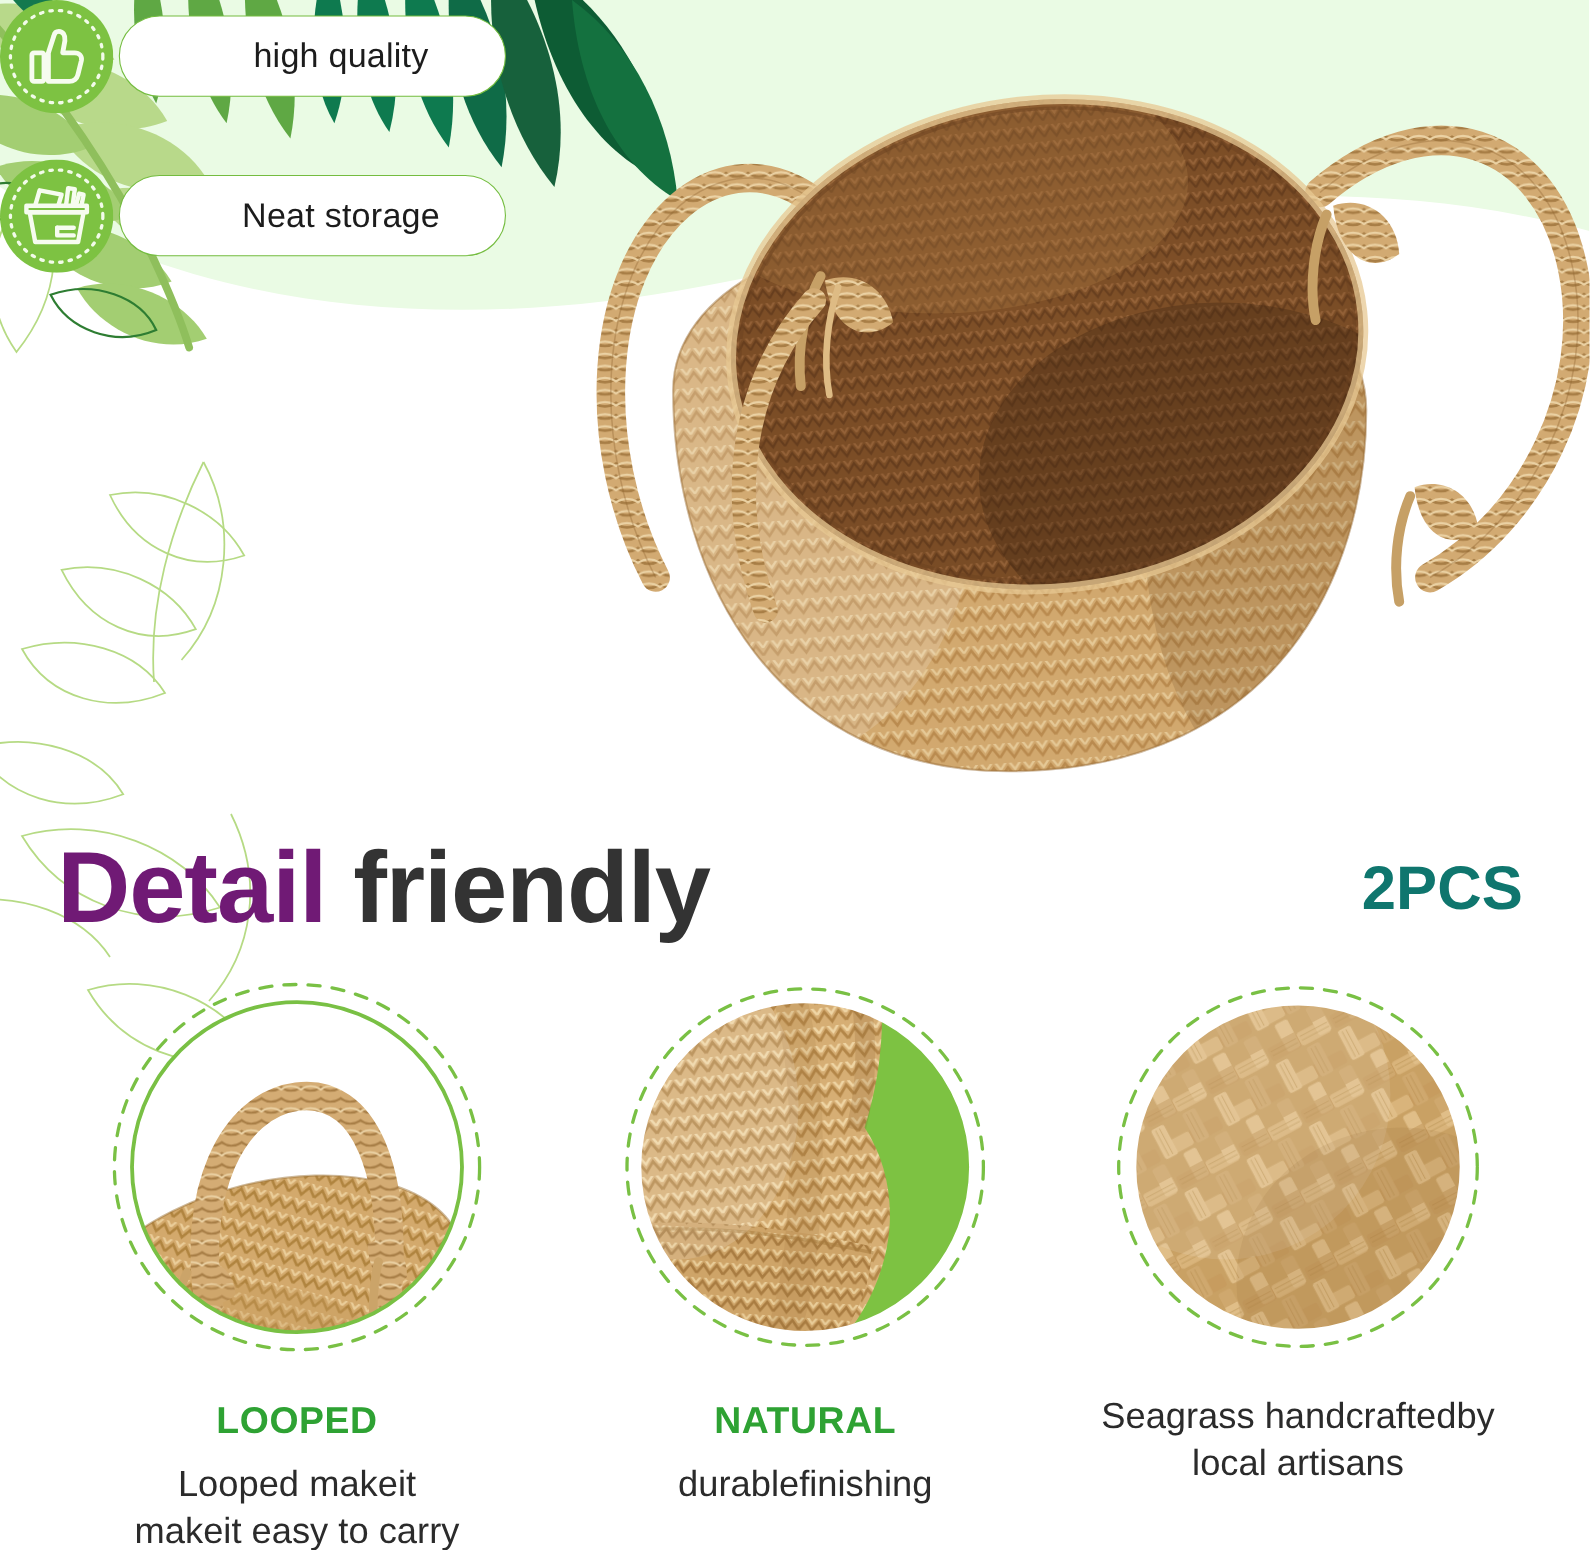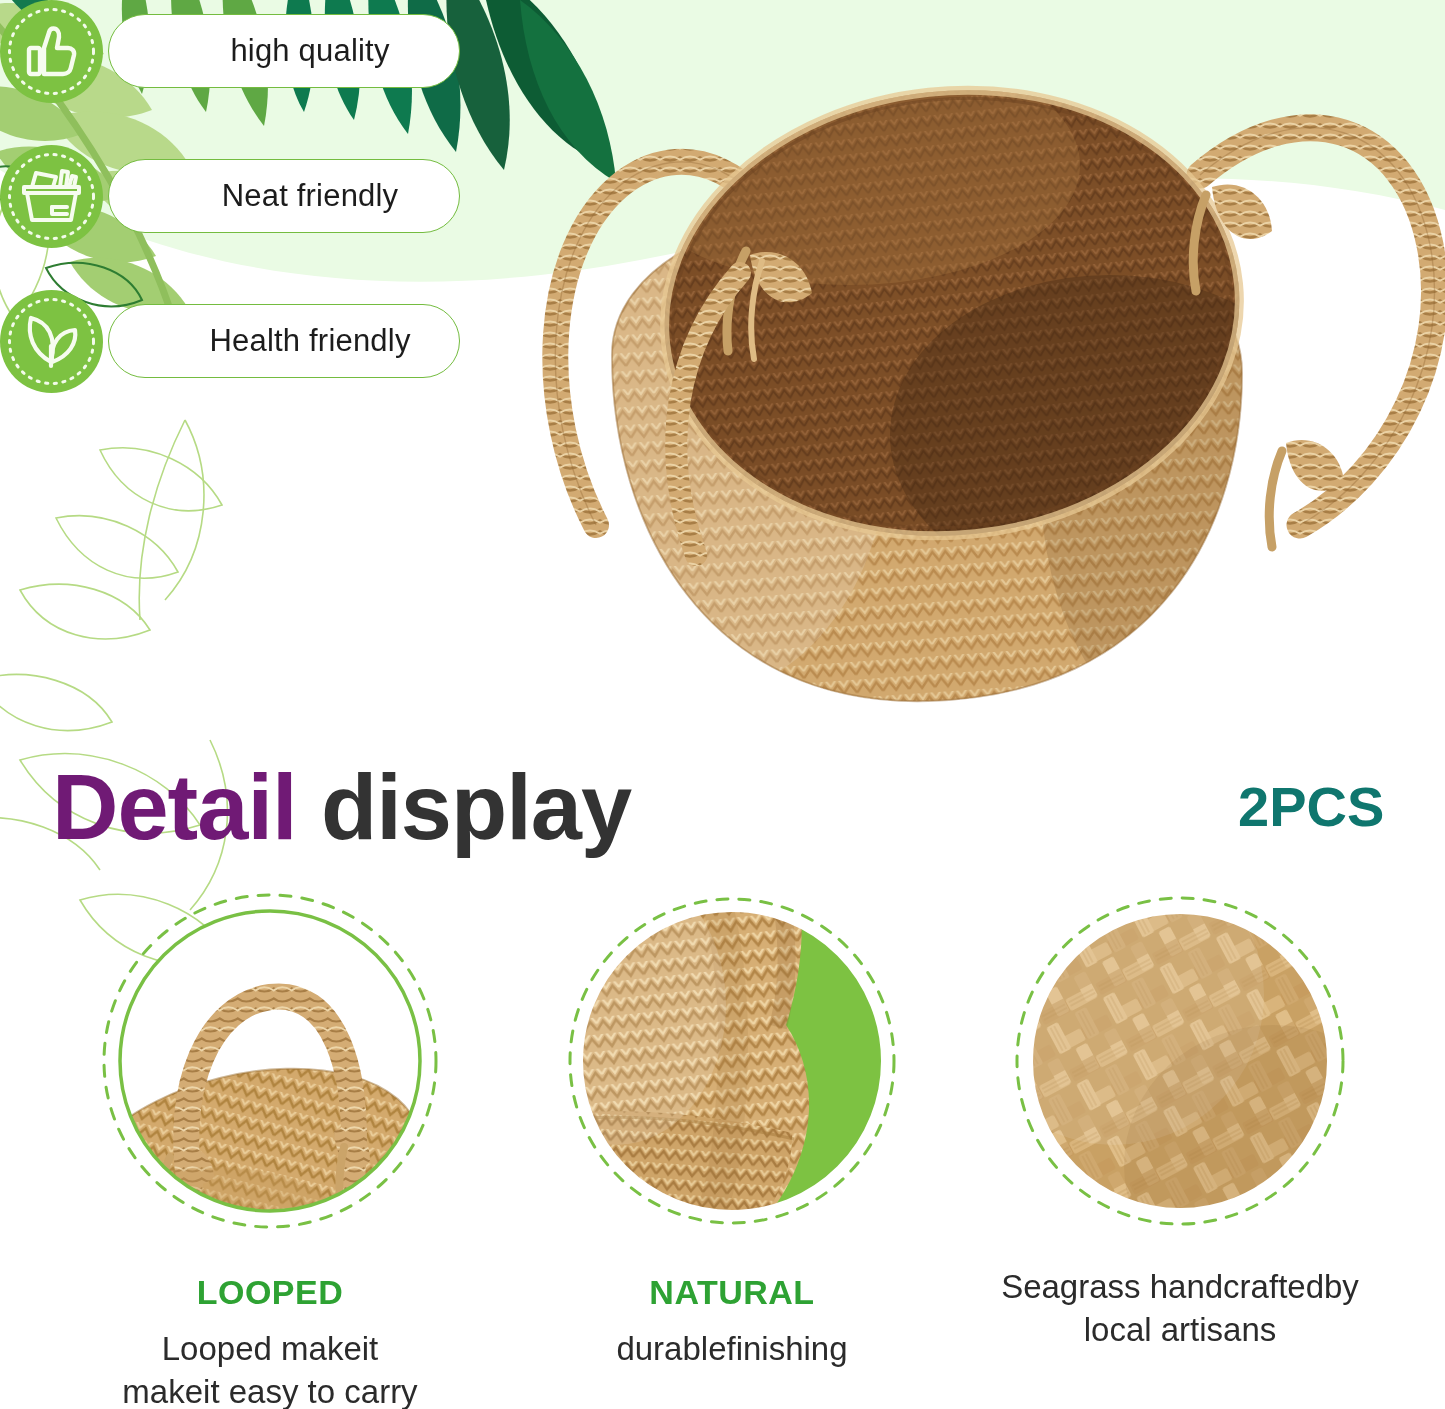--- a/index.html
+++ b/index.html
@@ -257,21 +257,21 @@
           <path d="M44,48 L44,74 L63,74 C67,74 70,71.5 70.8,68 L74,55 C74.8,51 72,48 68,48 L57,48
                    L59,37 C59.6,32 57,28.5 53.5,28.5 C51,28.5 49.5,30 49,32.5 L44,48 Z"></path>
           <rect x="29" y="48" width="11" height="26" rx="2"></rect>
         </g>
       </svg>
     </div>
   </div>
 
   <div class="feature-row">
     <div class="feature-pill">
-      <span>Neat friendly</span>
+      <span>Neat storage</span>
     </div>
     <div class="feature-badge">
       <svg width="103" height="103" viewBox="0 0 103 103">
         <circle cx="51.5" cy="51.5" r="51.5" fill="#7DC242"></circle>
         <circle cx="51.5" cy="51.5" r="42" fill="none" stroke="#F2FBE9" stroke-width="3" stroke-dasharray="2.2 6.5" stroke-linecap="round"></circle>
         <g fill="none" stroke="#F6FCEF" stroke-width="4" stroke-linejoin="round" stroke-linecap="round">
 
           <path d="M27,48 L76,48 L71,75 L32,75 Z"></path>
 
           <path d="M24,42 L79,42 L79,48 L24,48 Z"></path>
@@ -281,42 +281,26 @@
           <path d="M60,42 L62,26 L68,27 L66,42"></path>
           <path d="M69,42 L72,31 L76,32 L74,42"></path>
 
           <path d="M52,62 L67,62"></path>
           <path d="M52,62 L52,69 L67,69"></path>
         </g>
       </svg>
     </div>
   </div>
 
-  <div class="feature-row">
-    <div class="feature-pill">
-      <span>Health friendly</span>
-    </div>
-    <div class="feature-badge">
-      <svg width="103" height="103" viewBox="0 0 103 103">
-        <circle cx="51.5" cy="51.5" r="51.5" fill="#7DC242"></circle>
-        <circle cx="51.5" cy="51.5" r="42" fill="none" stroke="#F2FBE9" stroke-width="3" stroke-dasharray="2.2 6.5" stroke-linecap="round"></circle>
-        <g fill="none" stroke="#F6FCEF" stroke-width="4.2" stroke-linejoin="round" stroke-linecap="round">
-          <path d="M51,72 C33,62 27,45 31,28 C48,32 57,47 51,72 Z"></path>
-          <path d="M52,72 C69,66 77,53 75,40 C60,41 50,53 52,72 Z"></path>
-          <path d="M51,76 L51,56"></path>
-        </g>
-      </svg>
-    </div>
-  </div>
 
 </div>
 
 <div id="detail-heading">
   <span class="g">Detail</span>
-  <span class="d">display</span>
+  <span class="d">friendly</span>
 </div>
 
 <div id="pcs-badge">2PCS</div>
 
 <div class="detail-col" id="col-1">
   <div class="detail-circle">
     <svg width="352" height="352" viewBox="0 0 352 352">
       <defs>
         <clipPath id="c1">
             <circle cx="176" cy="176" r="150"></circle>

